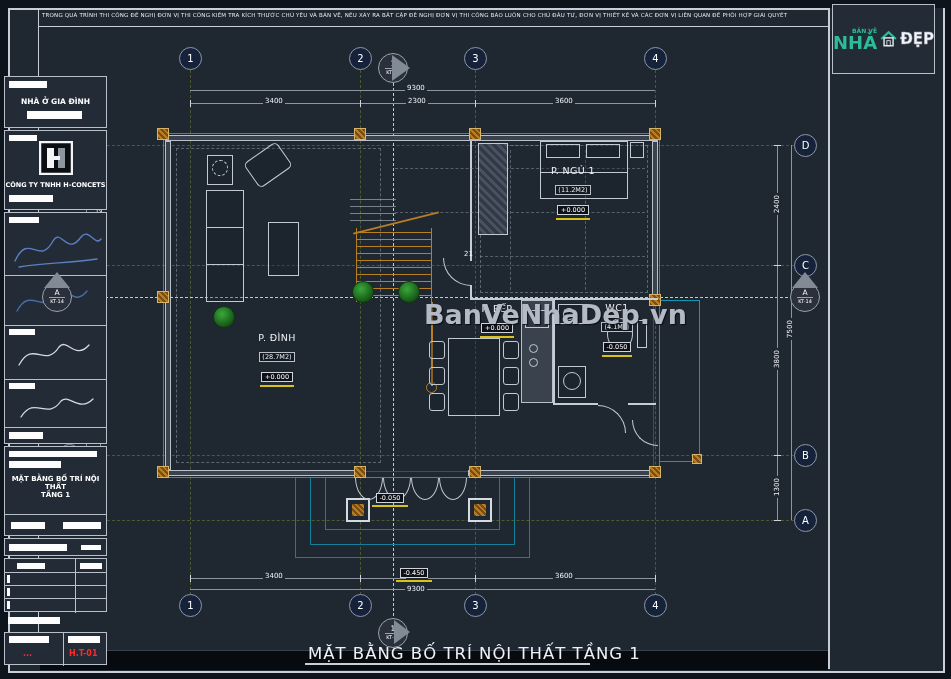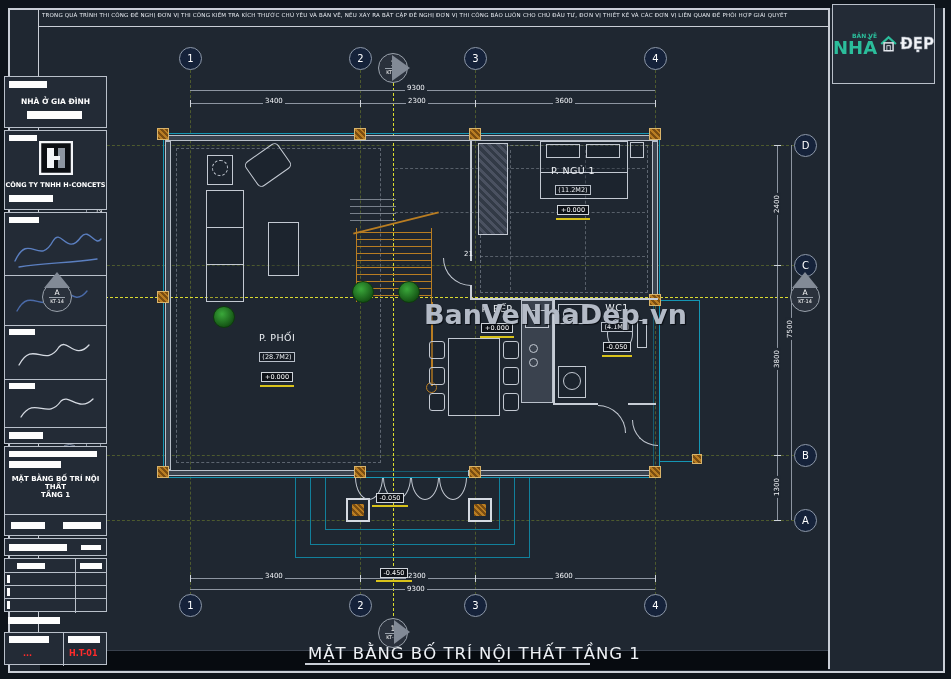--- a/index.html
+++ b/index.html
@@ -308,21 +308,21 @@
   <div class="abs" style="left:563px;top:372px;width:18px;height:18px;border:1px solid #c3c9d2;border-radius:50%;box-sizing:border-box;"></div>
 
   <div class="abs" style="left:355px;top:478px;width:112px;height:24px;overflow:hidden;">
     <div class="abs" style="left:0px;top:-24px;width:28px;height:46px;border:1px solid #c3c9d2;border-radius:50%;box-sizing:border-box;"></div>
     <div class="abs" style="left:28px;top:-24px;width:28px;height:46px;border:1px solid #c3c9d2;border-radius:50%;box-sizing:border-box;"></div>
     <div class="abs" style="left:56px;top:-24px;width:28px;height:46px;border:1px solid #c3c9d2;border-radius:50%;box-sizing:border-box;"></div>
     <div class="abs" style="left:84px;top:-24px;width:28px;height:46px;border:1px solid #c3c9d2;border-radius:50%;box-sizing:border-box;"></div>
   </div>
 
   <div class="abs roomlbl" style="left:232px;top:332px;width:90px;">
-    <div class="nm">P. PHỐI</div>
+    <div class="nm">P. ĐÌNH</div>
     <div class="ar">(28.7M2)</div><br>
     <span class="lvl">+0.000</span>
     <div class="lvlbar" style="width:34px;margin:1px auto 0;"></div>
   </div>
   <div class="abs roomlbl" style="left:528px;top:165px;width:90px;">
     <div class="nm">P. NGỦ 1</div>
     <div class="ar">(11.2M2)</div><br>
     <span class="lvl">+0.000</span>
     <div class="lvlbar" style="width:34px;margin:1px auto 0;"></div>
   </div>
@@ -335,34 +335,34 @@
     <div class="nm">WC1</div>
     <div class="ar">(4.1M2)</div><br>
     <span class="lvl">-0.050</span>
     <div class="lvlbar" style="width:30px;margin:1px auto 0;"></div>
   </div>
 
   <div class="abs" style="left:372px;top:485px;text-align:center;z-index:3;">
     <span class="lvl">-0.050</span>
     <div class="lvlbar" style="width:36px;margin:1px auto 0;"></div>
   </div>
-  <div class="abs" style="left:376px;top:560px;text-align:center;z-index:3;">
+  <div class="abs" style="left:396px;top:560px;text-align:center;z-index:3;">
     <span class="lvl">-0.450</span>
     <div class="lvlbar" style="width:36px;margin:1px auto 0;"></div>
   </div>
 
   <div class="abs wm" style="left:424px;top:299px;font-size:27px;z-index:5;">BanVeNhaDep.vn</div>
 
   <div class="abs blackstrip" style="left:40px;top:650px;width:788px;height:19px;"></div>
   <div class="abs" style="left:308px;top:644px;z-index:5;color:#eef1f5;font-size:16.5px;letter-spacing:1px;white-space:nowrap;">MẶT BẰNG BỐ TRÍ NỘI THẤT TẦNG 1</div>
   <div class="abs hline" style="left:305px;top:663px;width:285px;border-top-width:2px;z-index:5;"></div>
 
   <div class="abs tb"></div>
 
-  <div class="tbbox" style="top:4px;height:80px;left:832px;position:absolute;display:flex;align-items:center;justify-content:center;gap:2px;">
+  <div class="tbbox" style="top:4px;height:70px;left:832px;position:absolute;display:flex;align-items:center;justify-content:center;gap:2px;">
     <div style="text-align:right;">
       <div style="font-size:6px;color:#2bbd9b;font-weight:bold;">BẢN VẼ</div>
       <div style="font-size:18px;color:#2bbd9b;font-weight:bold;line-height:17px;">NHÀ</div>
     </div>
     <svg width="34" height="32" viewBox="0 0 34 32">
       <path d="M4 16 L17 4 L30 16" fill="none" stroke="#2bbd9b" stroke-width="4"></path>
       <rect x="9" y="14" width="16" height="14" fill="none" stroke="#e8ecf2" stroke-width="2.5"></rect>
       <rect x="14" y="19" width="6" height="9" fill="none" stroke="#e8ecf2" stroke-width="1.5"></rect>
     </svg>
     <div style="font-size:15px;color:#f2f4f8;font-weight:bold;-webkit-text-stroke:.5px #9aa2ac;">ĐẸP</div>

